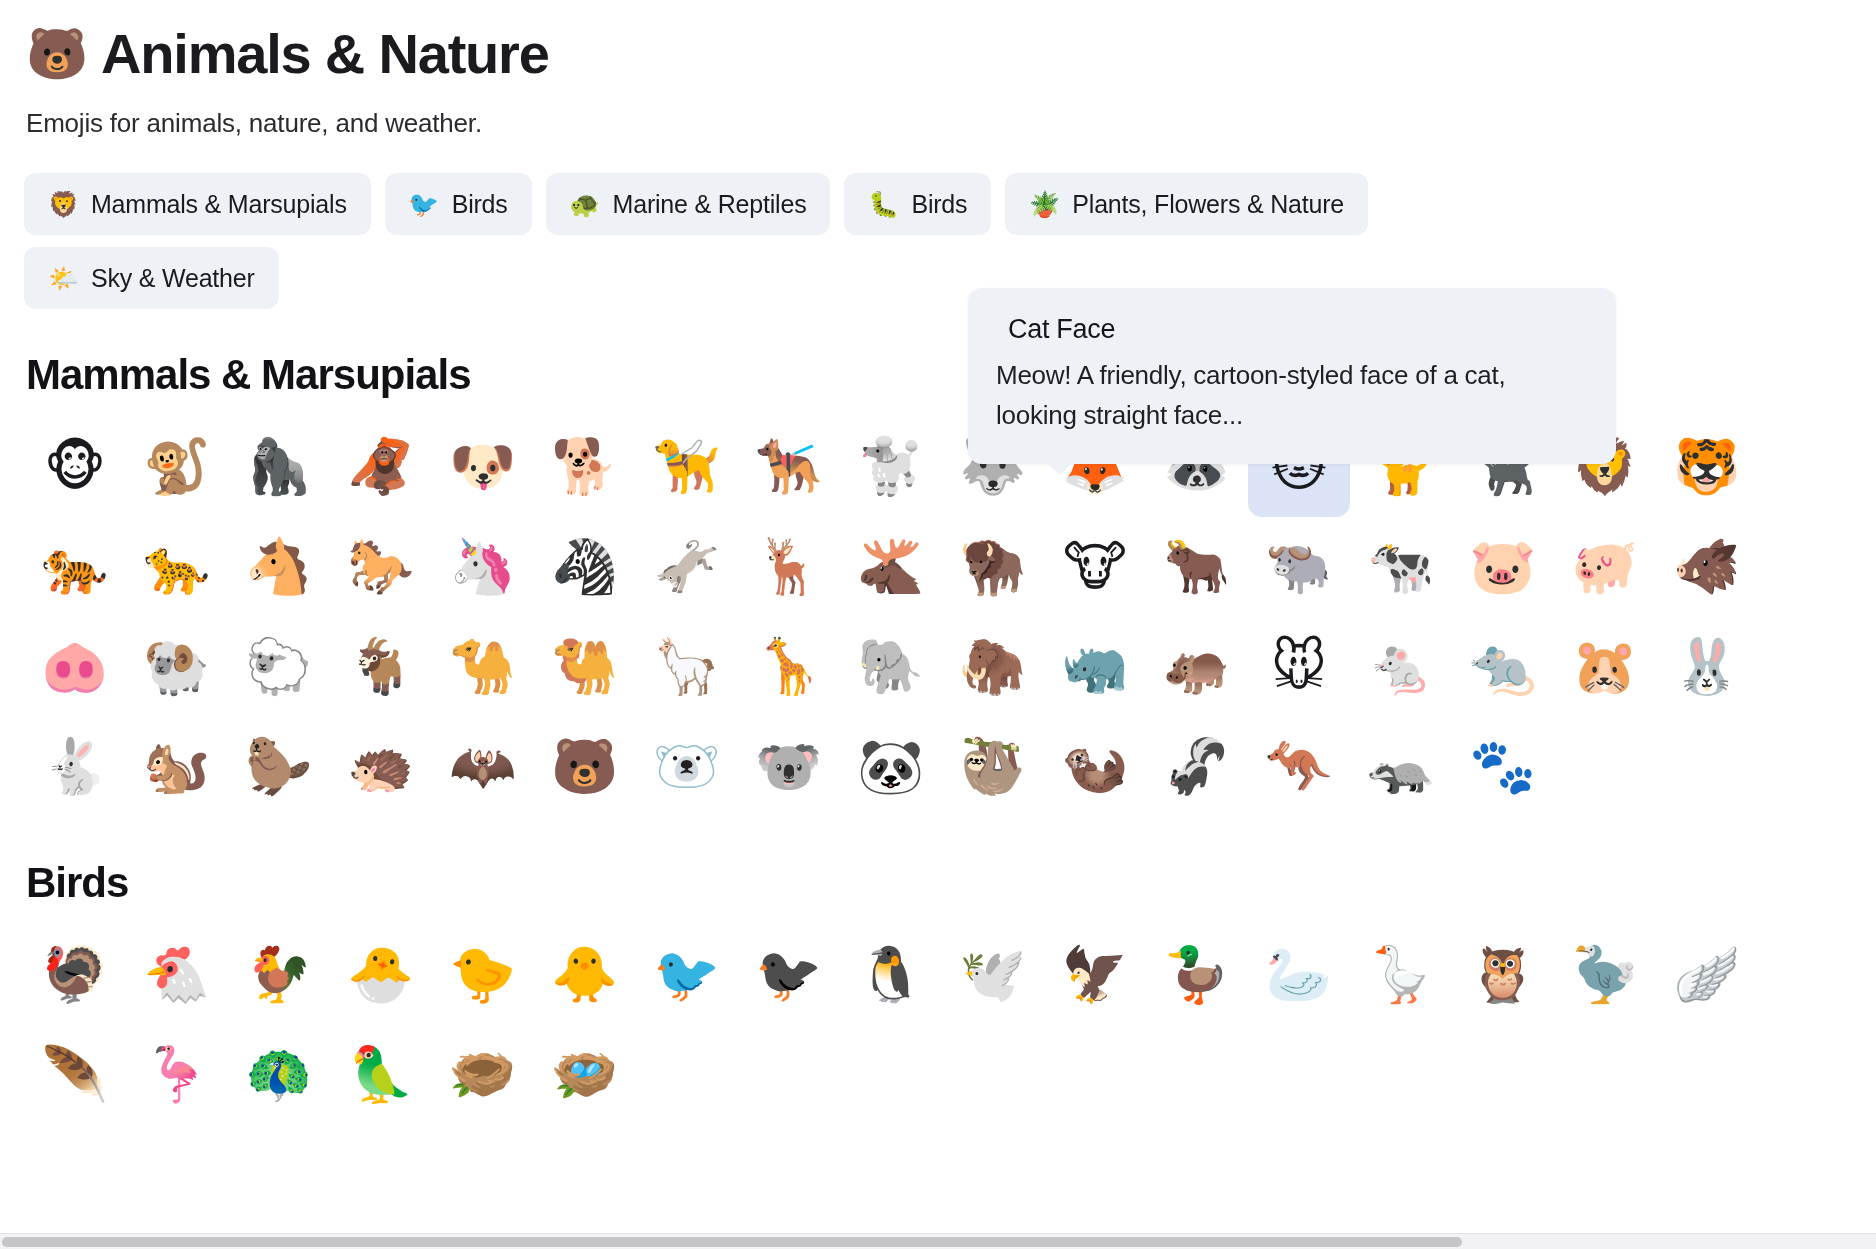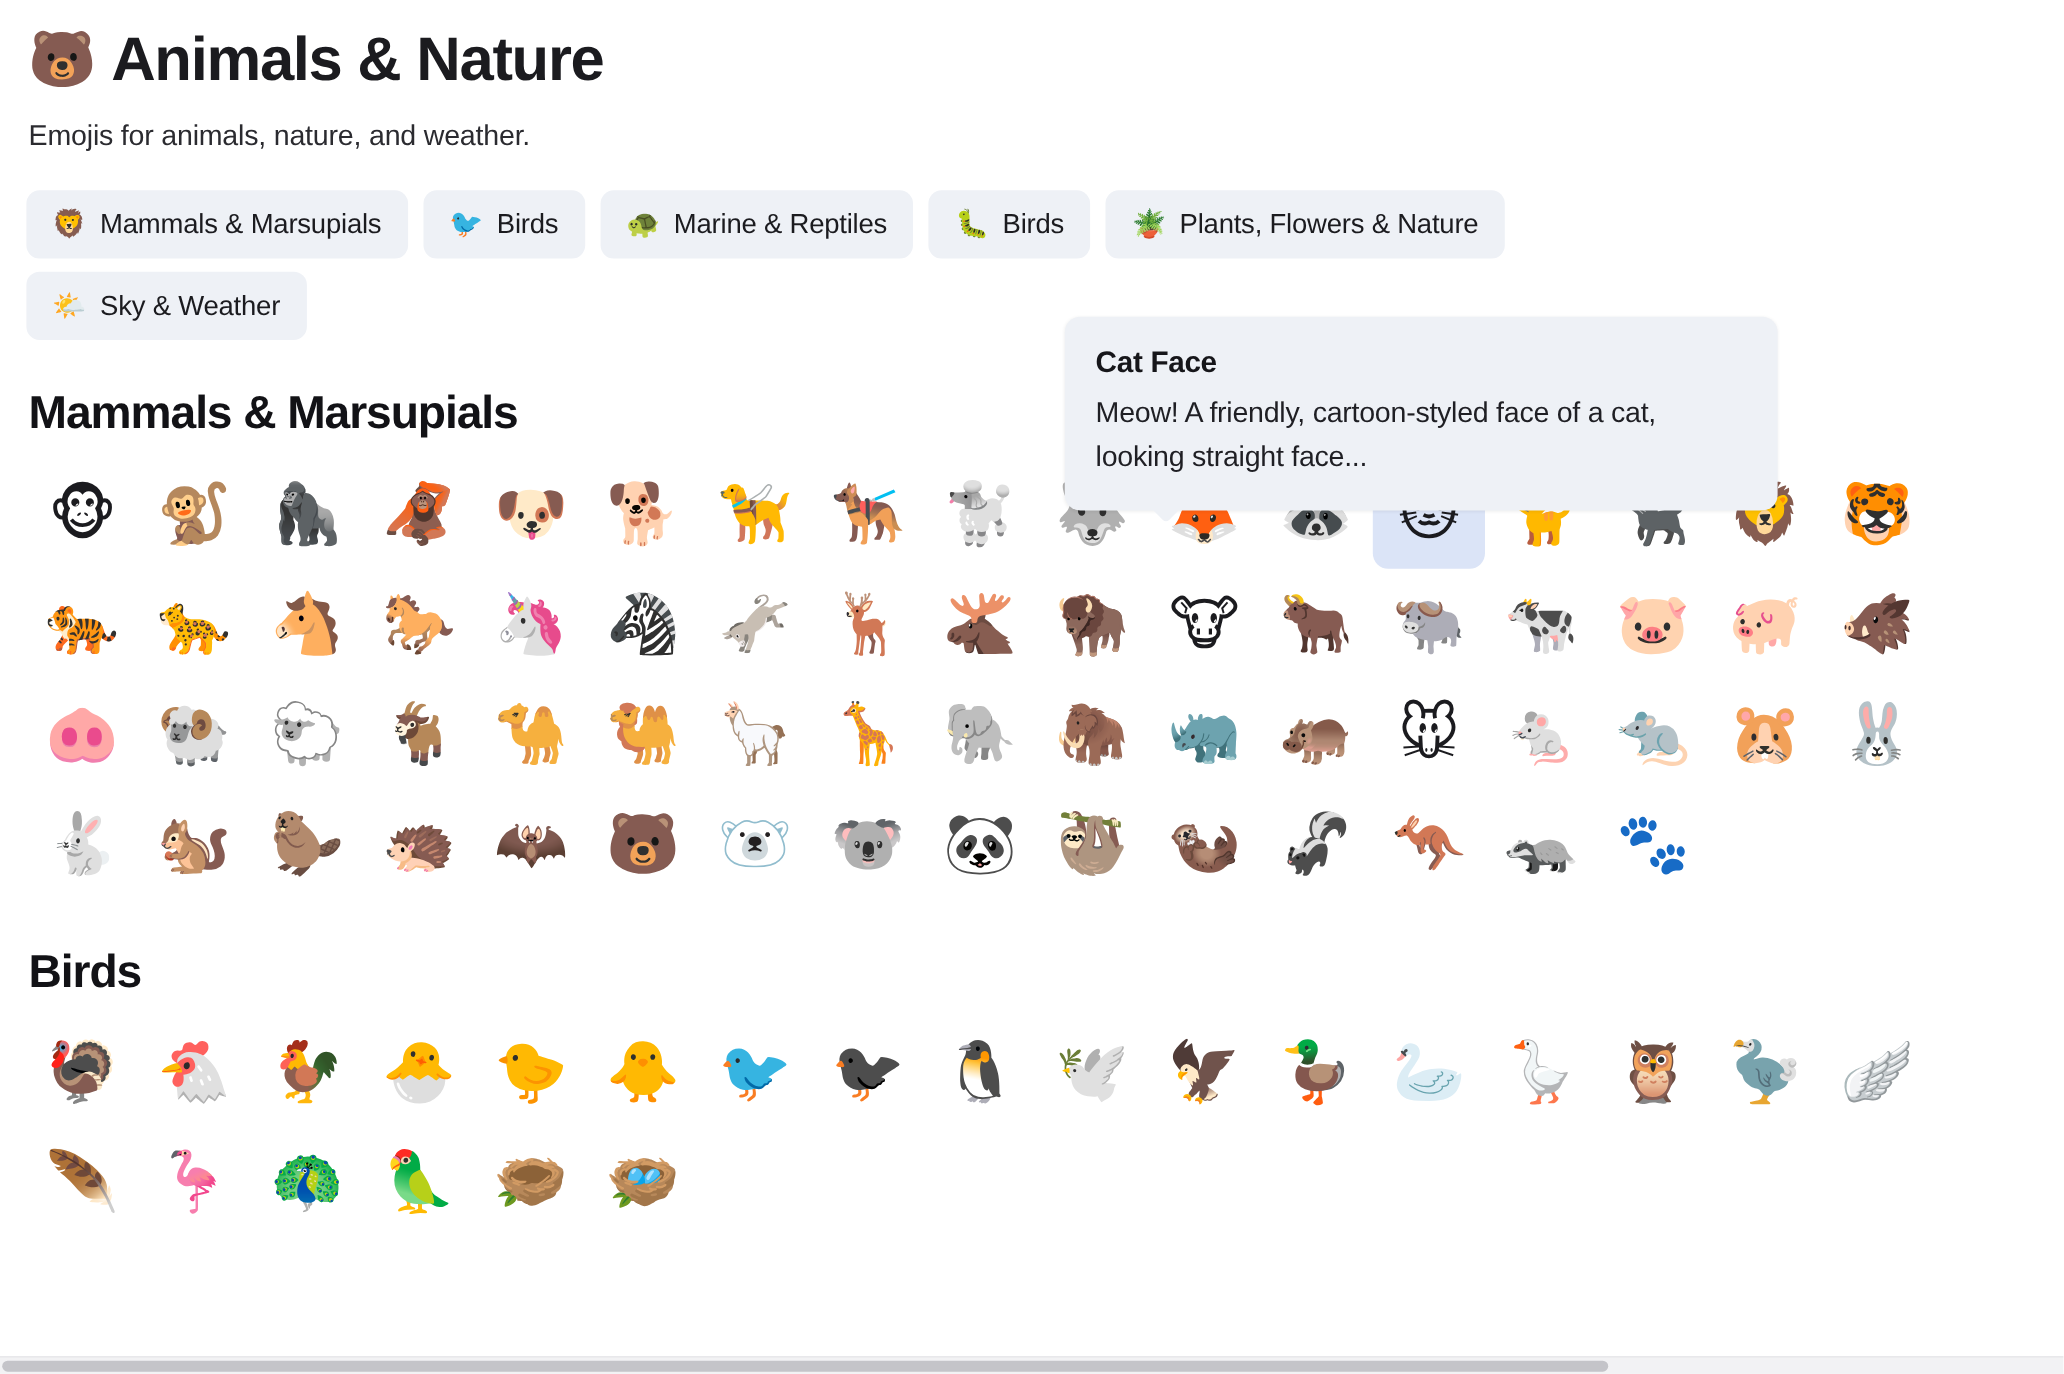--- a/index.html
+++ b/index.html
@@ -79,24 +79,25 @@
     top: 288px;
     width: 648px;
     background: #eef1f6;
     border-radius: 14px;
     padding: 26px 28px 28px 28px;
     box-shadow: 0 1px 3px rgba(0,0,0,0.06);
     z-index: 20;
   }
   .tooltip-title {
     font-size: 27px;
-    font-weight: 700;
+    font-weight: 400;
     letter-spacing: -0.3px;
     margin-bottom: 10px;
     color: #16161a;
+    margin-left: 12px;
   }
   .tooltip-body {
     font-size: 26px;
     font-weight: 400;
     line-height: 1.55;
     color: #1f1f24;
     letter-spacing: -0.25px;
   }
   .tooltip-arrow {
     position: absolute;

